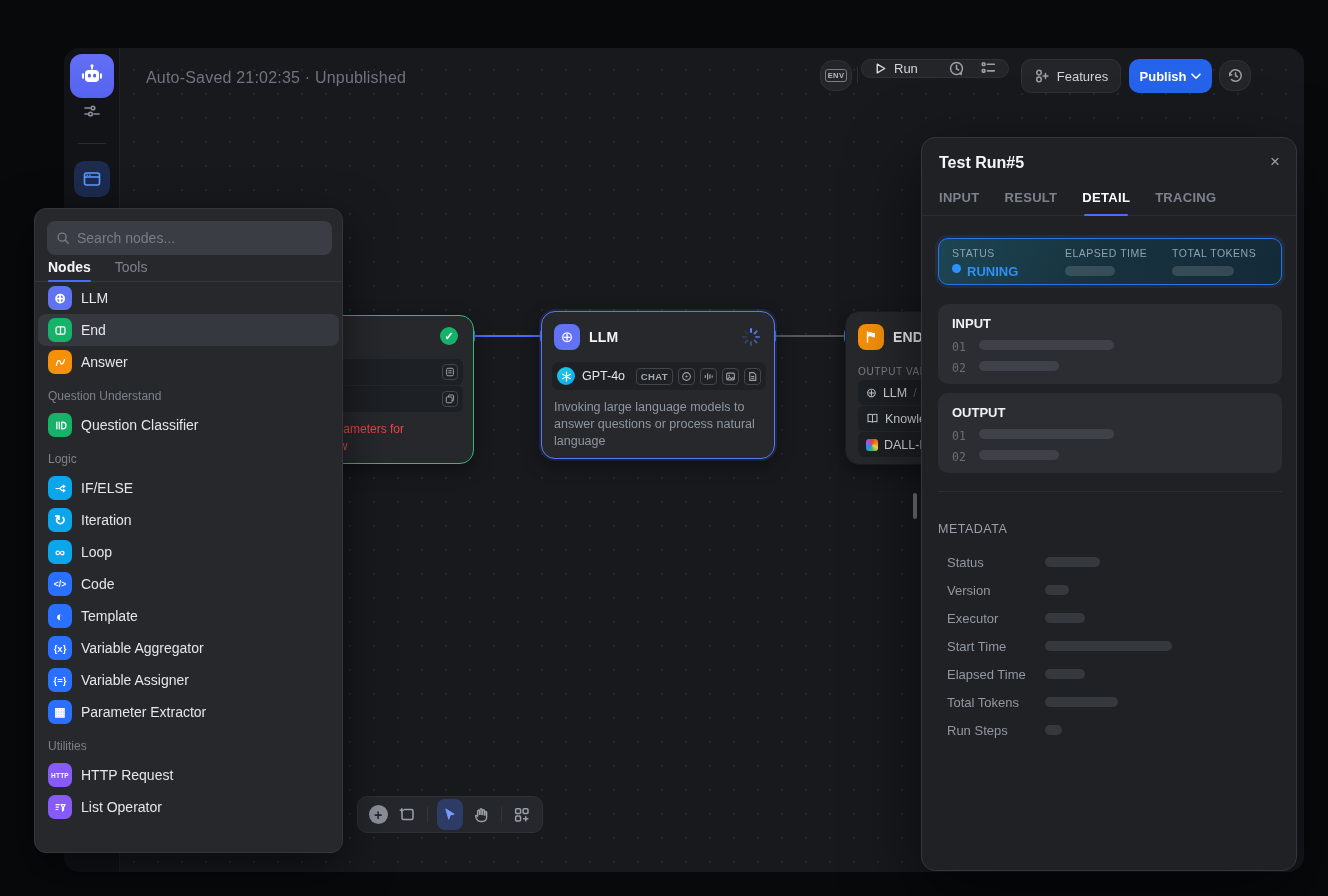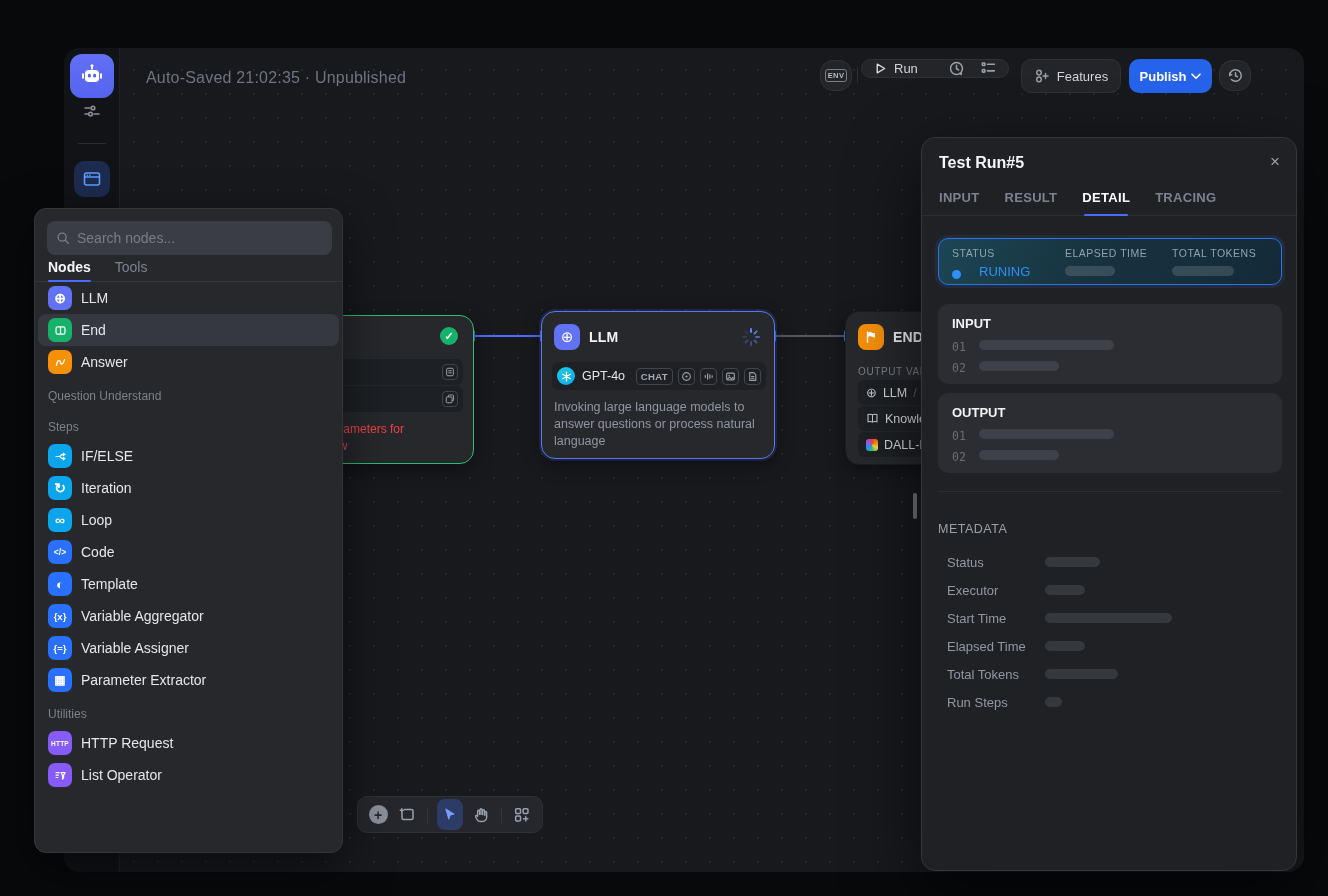--- a/index.html
+++ b/index.html
@@ -99,21 +99,21 @@
 #rtabs{position:absolute;left:0;top:52px;width:100%;display:flex;gap:25px;padding:0 17px 10px;
   border-bottom:1px solid #2c2e33;font-size:13px;font-weight:bold;letter-spacing:.3px}
 .rtab{position:relative;color:#7d828c}
 .rtab.active{color:#fff}
 .rtab.active:after{content:"";position:absolute;left:2px;right:2px;bottom:-11px;height:2px;background:#4b6bfb;border-radius:1px}
 #statcard{position:absolute;left:16px;top:100px;width:344px;height:47px;border-radius:10px;
   border:1px solid #2e72e8;box-shadow:0 0 0 3px rgba(46,114,232,.12);
   background:linear-gradient(110deg,#1d4553 0%,#17333f 45%,#142a38 100%);display:flex;padding:8px 13px;gap:0}
 .statcol{display:flex;flex-direction:column;gap:5px}
 .statlbl{font-size:10.5px;letter-spacing:.5px;color:#8fa3ad}
-#statval{display:flex;align-items:flex-end;gap:18px;font-size:13px;font-weight:normal;color:#2e90fa}
+#statval{display:flex;align-items:flex-start;gap:6px;font-size:13px;font-weight:bold;color:#2e90fa}
 #statval i{width:9px;height:9px;border-radius:5px;background:#2e90fa}
 .skel{background:#3e4148;border-radius:5px;height:10px}
 .skelb{background:rgba(255,255,255,.14);border-radius:5px;height:10px}
 .iocard{position:absolute;left:16px;width:344px;height:80px;background:#2b2d32;border-radius:10px;padding:12px 14px}
 .iotitle{font-size:13px;font-weight:bold;color:#f0f2f4}
 .iorow{display:flex;align-items:flex-start;gap:13px;margin-top:9px}
 .ionum{font-family:"DejaVu Sans Mono",monospace;font-size:11.5px;color:#696e76}
 #rdiv{position:absolute;left:16px;top:353px;width:344px;height:1px;background:#2c2e33}
 #meta{position:absolute;left:16px;top:384px;width:344px}
 #metatitle{font-size:12.5px;letter-spacing:.5px;color:#9aa0a8}
@@ -399,22 +399,31 @@
     <div class="nrow">
       <span class="nico" style="background:#f79009">
         <svg width="13" height="13" viewBox="0 0 16 16" stroke="#fff" stroke-width="1.6" fill="none" stroke-linecap="round">
             <path d="M3 11.5c.6-4.5 2.2-6.8 3.9-5.6 1.6 1.1.6 4.3 2.9 3.9 2-.3 2.2-3.4 3.2-5.3"></path>
           </svg>
       </span>
       <span>Answer</span>
     </div>
 
     <div class="nhead2">Question Understand</div>
-
-    <div class="nhead2">Steps</div>
+    <div class="nrow">
+      <span class="nico" style="background:#17b26a">
+        <svg width="13" height="13" viewBox="0 0 16 16" stroke="#fff" stroke-width="1.6" fill="none" stroke-linecap="round">
+            <path d="M3.5 4v8M6.5 4v8"></path>
+            <path d="M9.5 4h1.2a4 4 0 010 8H9.5z" stroke-linejoin="round"></path>
+          </svg>
+      </span>
+      <span>Question Classifier</span>
+    </div>
+
+    <div class="nhead2">Logic</div>
     <div class="nrow">
       <span class="nico" style="background:#0ba5ec">
         <svg width="13" height="13" viewBox="0 0 16 16" fill="none" stroke="#fff" stroke-width="1.5" stroke-linecap="round">
             <path d="M2.5 8h4c2 0 2-2.6 4-2.6h1.5"></path>
             <path d="M6.5 8c2 0 2 2.6 4 2.6h1.5"></path>
             <path d="M11 3.8l2 1.6-2 1.6" fill="#fff" stroke="none" opacity="0"></path>
             <path d="M11.4 3.9l2 1.5-2 1.5"></path>
             <path d="M11.4 9.1l2 1.5-2 1.5"></path>
           </svg>
       </span>
@@ -523,20 +532,24 @@
   <div id="rdiv"></div>
 
   <div id="meta">
     <div id="metatitle">METADATA</div>
     <div style="margin-top:12px">
       <div class="mrow">
           <span class="mlbl">Status</span>
           <span class="skel" style="width:55px;background:#35383d"></span>
         </div>
       <div class="mrow">
+          <span class="mlbl">Version</span>
+          <span class="skel" style="width:24px;background:#35383d"></span>
+        </div>
+      <div class="mrow">
           <span class="mlbl">Executor</span>
           <span class="skel" style="width:40px;background:#35383d"></span>
         </div>
       <div class="mrow">
           <span class="mlbl">Start Time</span>
           <span class="skel" style="width:127px;background:#35383d"></span>
         </div>
       <div class="mrow">
           <span class="mlbl">Elapsed Time</span>
           <span class="skel" style="width:40px;background:#35383d"></span>

